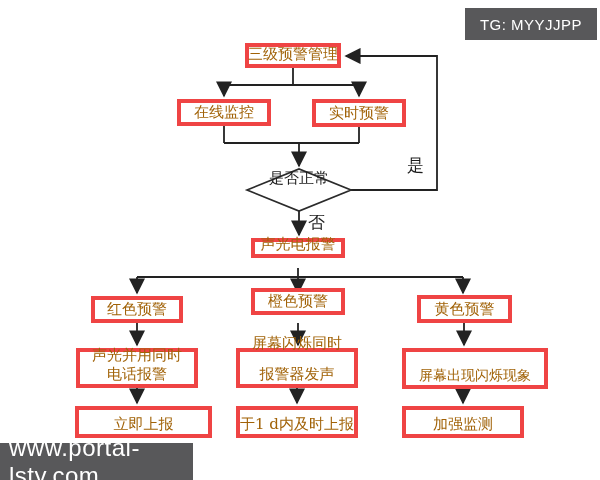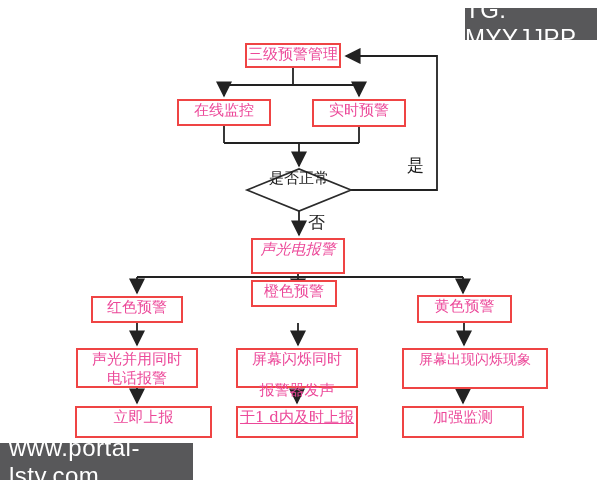--- a/index.html
+++ b/index.html
@@ -12,44 +12,44 @@
     font-family: "DejaVu Serif", serif;
   }
   .connectors {
     position: absolute;
     left: 0; top: 0;
     width: 600px; height: 480px;
   }
   .node {
     position: absolute;
     box-sizing: border-box;
-    border: 2px solid #ef4444;
+    border: 4px solid #ef4444;
     background: #ffffff;
     display: flex;
     flex-direction: column;
     align-items: center;
-    justify-content: flex-start;
+    justify-content: flex-end;
     font-size: 15px;
     line-height: 19px;
-    color: #ec4899;
+    color: #a16207;
     text-align: center;
     white-space: nowrap;
   }
   .node-root      { left: 245px; top: 43px;  width: 96px;  height: 25px; }
   .node-online    { left: 177px; top: 99px;  width: 94px;  height: 27px; }
   .node-realtime  { left: 312px; top: 99px;  width: 94px;  height: 28px; }
-  .node-alarm     { left: 251px; top: 238px; width: 94px;  height: 36px; font-style: italic; }
+  .node-alarm     { left: 251px; top: 238px; width: 94px;  height: 20px; }
   .node-red       { left: 91px;  top: 296px; width: 92px;  height: 27px; }
-  .node-orange    { left: 251px; top: 280px; width: 86px;  height: 27px; }
+  .node-orange    { left: 251px; top: 288px; width: 94px;  height: 27px; }
   .node-yellow    { left: 417px; top: 295px; width: 95px;  height: 28px; }
   .node-red-action    { left: 76px;  top: 348px; width: 122px; height: 40px; }
   .node-orange-action { left: 236px; top: 348px; width: 122px; height: 40px; gap: 12px; }
   .node-yellow-action { left: 402px; top: 348px; width: 146px; height: 41px; font-size: 14px; }
   .node-red-report    { left: 75px;  top: 406px; width: 137px; height: 32px; }
-  .node-orange-report { left: 236px; top: 406px; width: 122px; height: 32px; text-decoration: underline; }
+  .node-orange-report { left: 236px; top: 406px; width: 122px; height: 32px; }
   .node-yellow-report { left: 402px; top: 406px; width: 122px; height: 32px; }
   .decision-label {
     position: absolute;
     left: 247px; top: 169px;
     width: 104px; height: 42px;
     display: flex; align-items: flex-start; justify-content: center;
     font-size: 15px; color: #1c1c1c;
   }
   .edge-label {
     position: absolute;
@@ -64,21 +64,21 @@
     color: #ffffff;
     font-family: "Liberation Sans", sans-serif;
     display: flex;
     align-items: center;
     justify-content: center;
     letter-spacing: 0.5px;
   }
   .badge-top {
     left: 465px; top: 8px;
     width: 132px; height: 32px;
-    font-size: 24px;
+    font-size: 15px;
   }
   .badge-bottom {
     left: 0px; top: 443px;
     width: 193px; height: 37px;
     font-size: 24px;
     justify-content: flex-start;
     padding-left: 9px;
     box-sizing: border-box;
   }
 </style>

